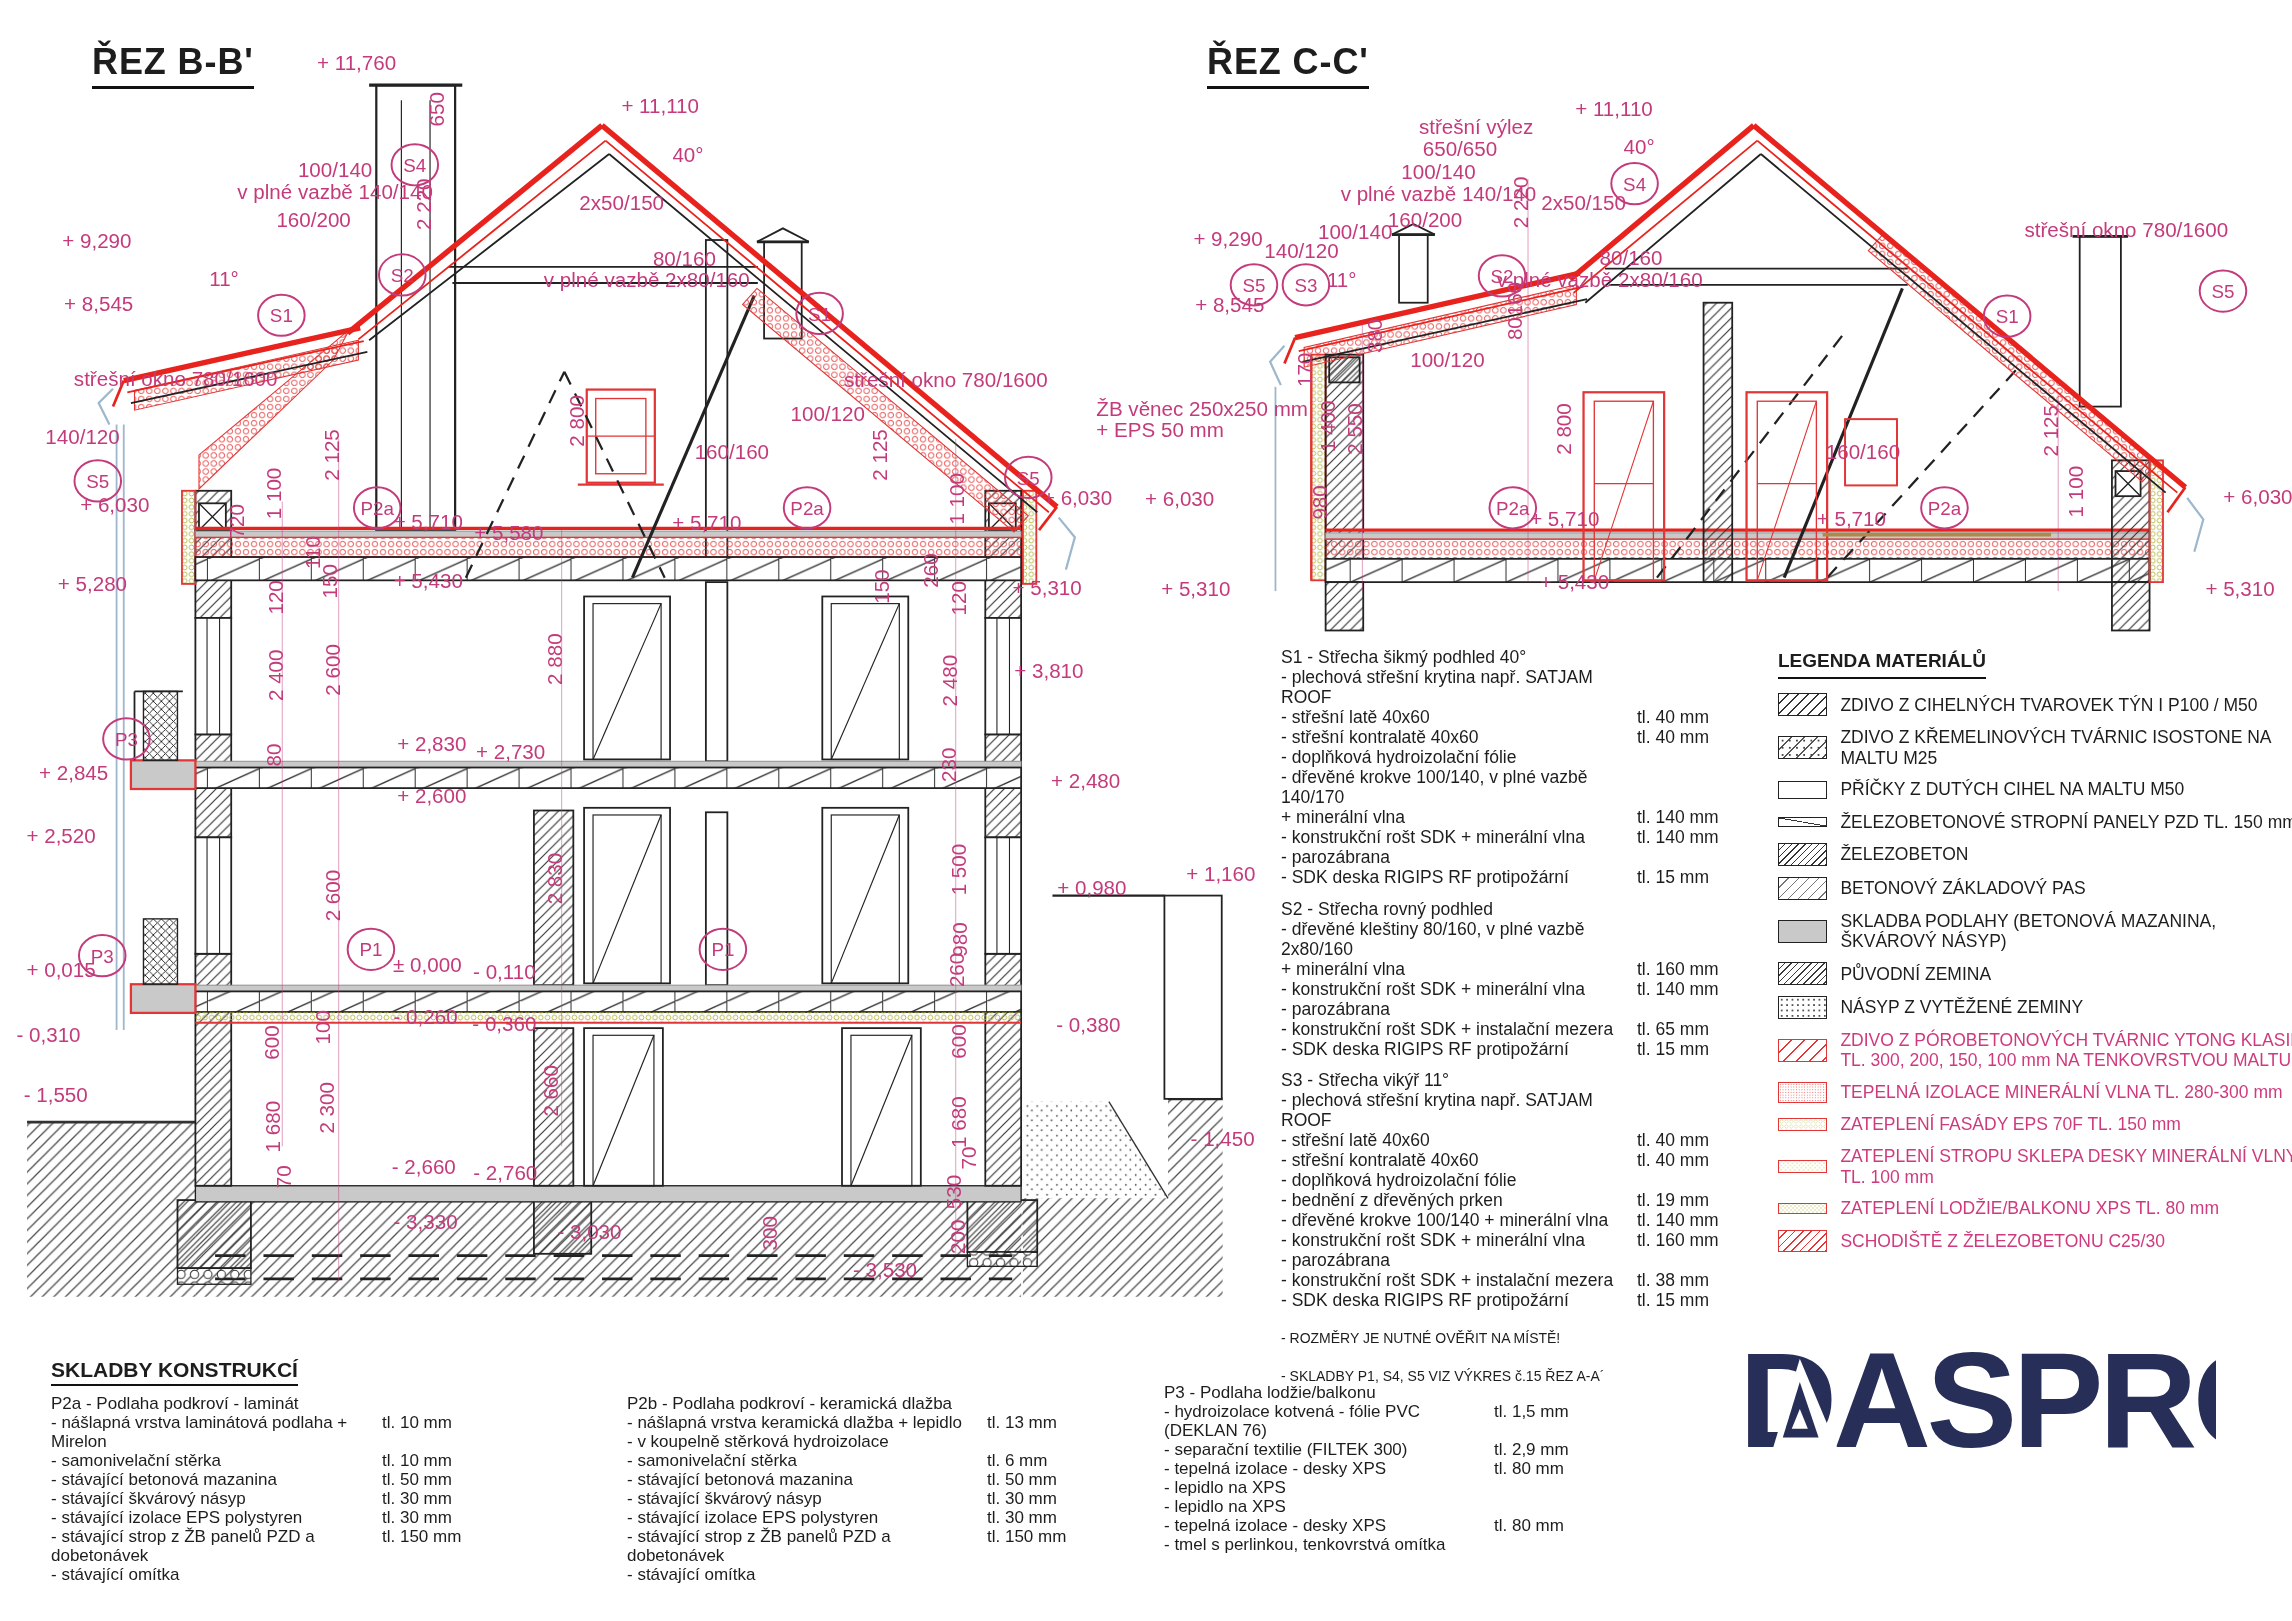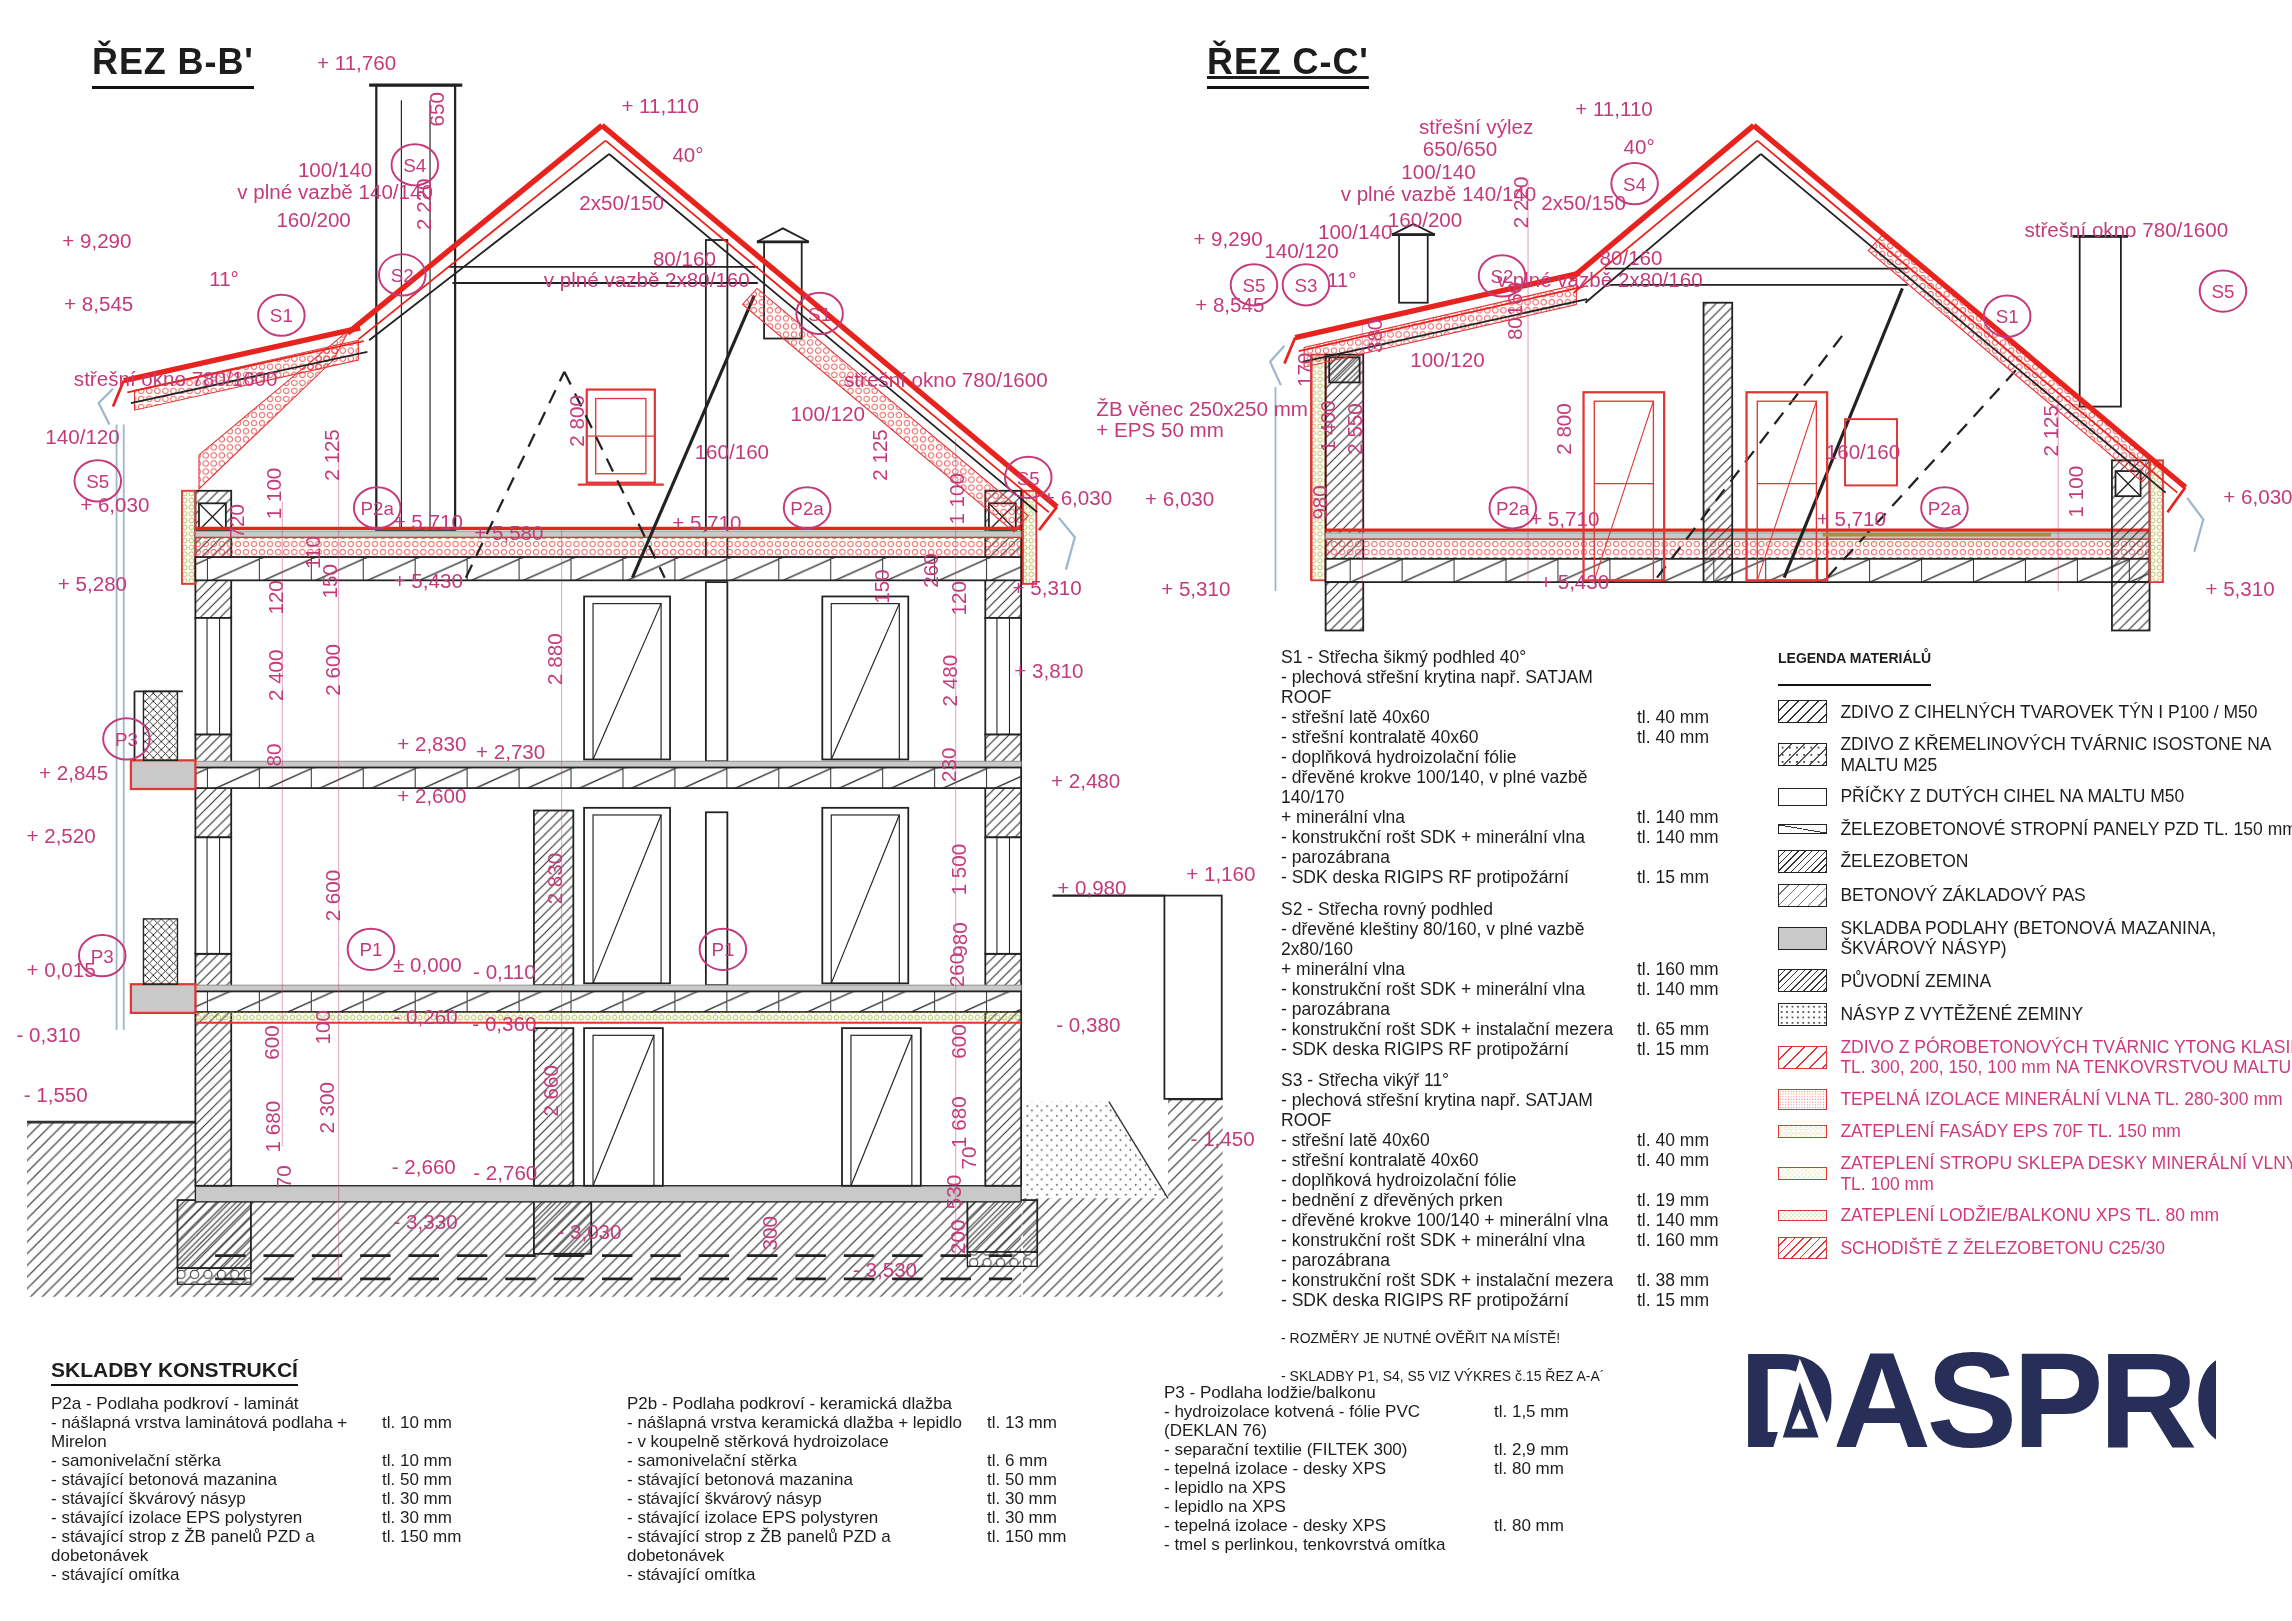--- a/index.html
+++ b/index.html
@@ -5,31 +5,31 @@
   html,body{margin:0;padding:0;background:#fff;}
   .page{position:relative;width:2293px;height:1621px;background:#fff;overflow:hidden;
         font-family:"Liberation Sans",sans-serif;color:#1d1d1d;}
   .sheet-svg{position:absolute;left:0;top:0;width:2293px;height:1621px;}
   .ann{font-family:"Liberation Sans",sans-serif;font-size:23px;fill:#c43b7c;}
   .mk ellipse{fill:none;stroke:#c43b7c;stroke-width:2.2;}
   .mk text{font-size:21px;fill:#c43b7c;text-anchor:middle;}
   .title{position:absolute;font-size:36px;font-weight:bold;letter-spacing:0.9px;
          border-bottom:3.6px solid #111;padding-bottom:2.7px;}
   .title-bb{left:92px;top: 41px;}
-  .title-cc{left:1207px;top:41px;text-decoration:underline;}
+  .title-cc{left:1207px;top:41px;}
   .sblocks{position:absolute;left:1281px;top:647px;width:502px;font-size:17.5px;line-height:20px;}
   .sblock{margin-bottom:11.6px;}
   .sb-title{margin-bottom:0;}
   .trow{display:flex;}
   .trow .rt{width:356px;flex:none;}
   .trow .rv{flex:1;}
   .note{margin-top:18px;font-size:14px;}
   .legend{position:absolute;left:1778px;top:650px;width:524px;}
-  .leg-title{font-size:14px;font-weight:bold;border-bottom:2.7px solid #111;display:inline-block;
-             padding-bottom:18px;margin-bottom:14.3px;}
+  .leg-title{font-size:19px;font-weight:bold;border-bottom:2.7px solid #111;display:inline-block;
+             padding-bottom:5px;margin-bottom:14.3px;}
   .leg-item{display:flex;align-items:center;margin-bottom:10.7px;min-height:21.5px;}
   .leg-lab{font-size:17.5px;line-height:20.6px;margin-left:13.4px;color:#1d1d1d;}
   .leg-lab.pink{color:#cf3a7e;}
   .sw{width:49px;border:1.8px solid #222;box-sizing:border-box;flex:none;background:#fff;}
   .p-hatch1{background:repeating-linear-gradient(135deg,#fff 0 5.8px,#333 5.8px 7.2px);}
   .p-hatchdot{background:radial-gradient(circle,#444 1px,transparent 1.3px) 0 0/7.2px 7.2px,
               repeating-linear-gradient(135deg,#fff 0 8px,#555 8px 9.2px);}
   .p-plain{background:#fff;}
   .p-panel{background:linear-gradient(to top right,transparent 47%,#333 47%,#333 53%,transparent 53%),#fff;}
   .p-zb{background:repeating-linear-gradient(135deg,#fff 0 3.8px,#333 3.8px 4.8px);}

